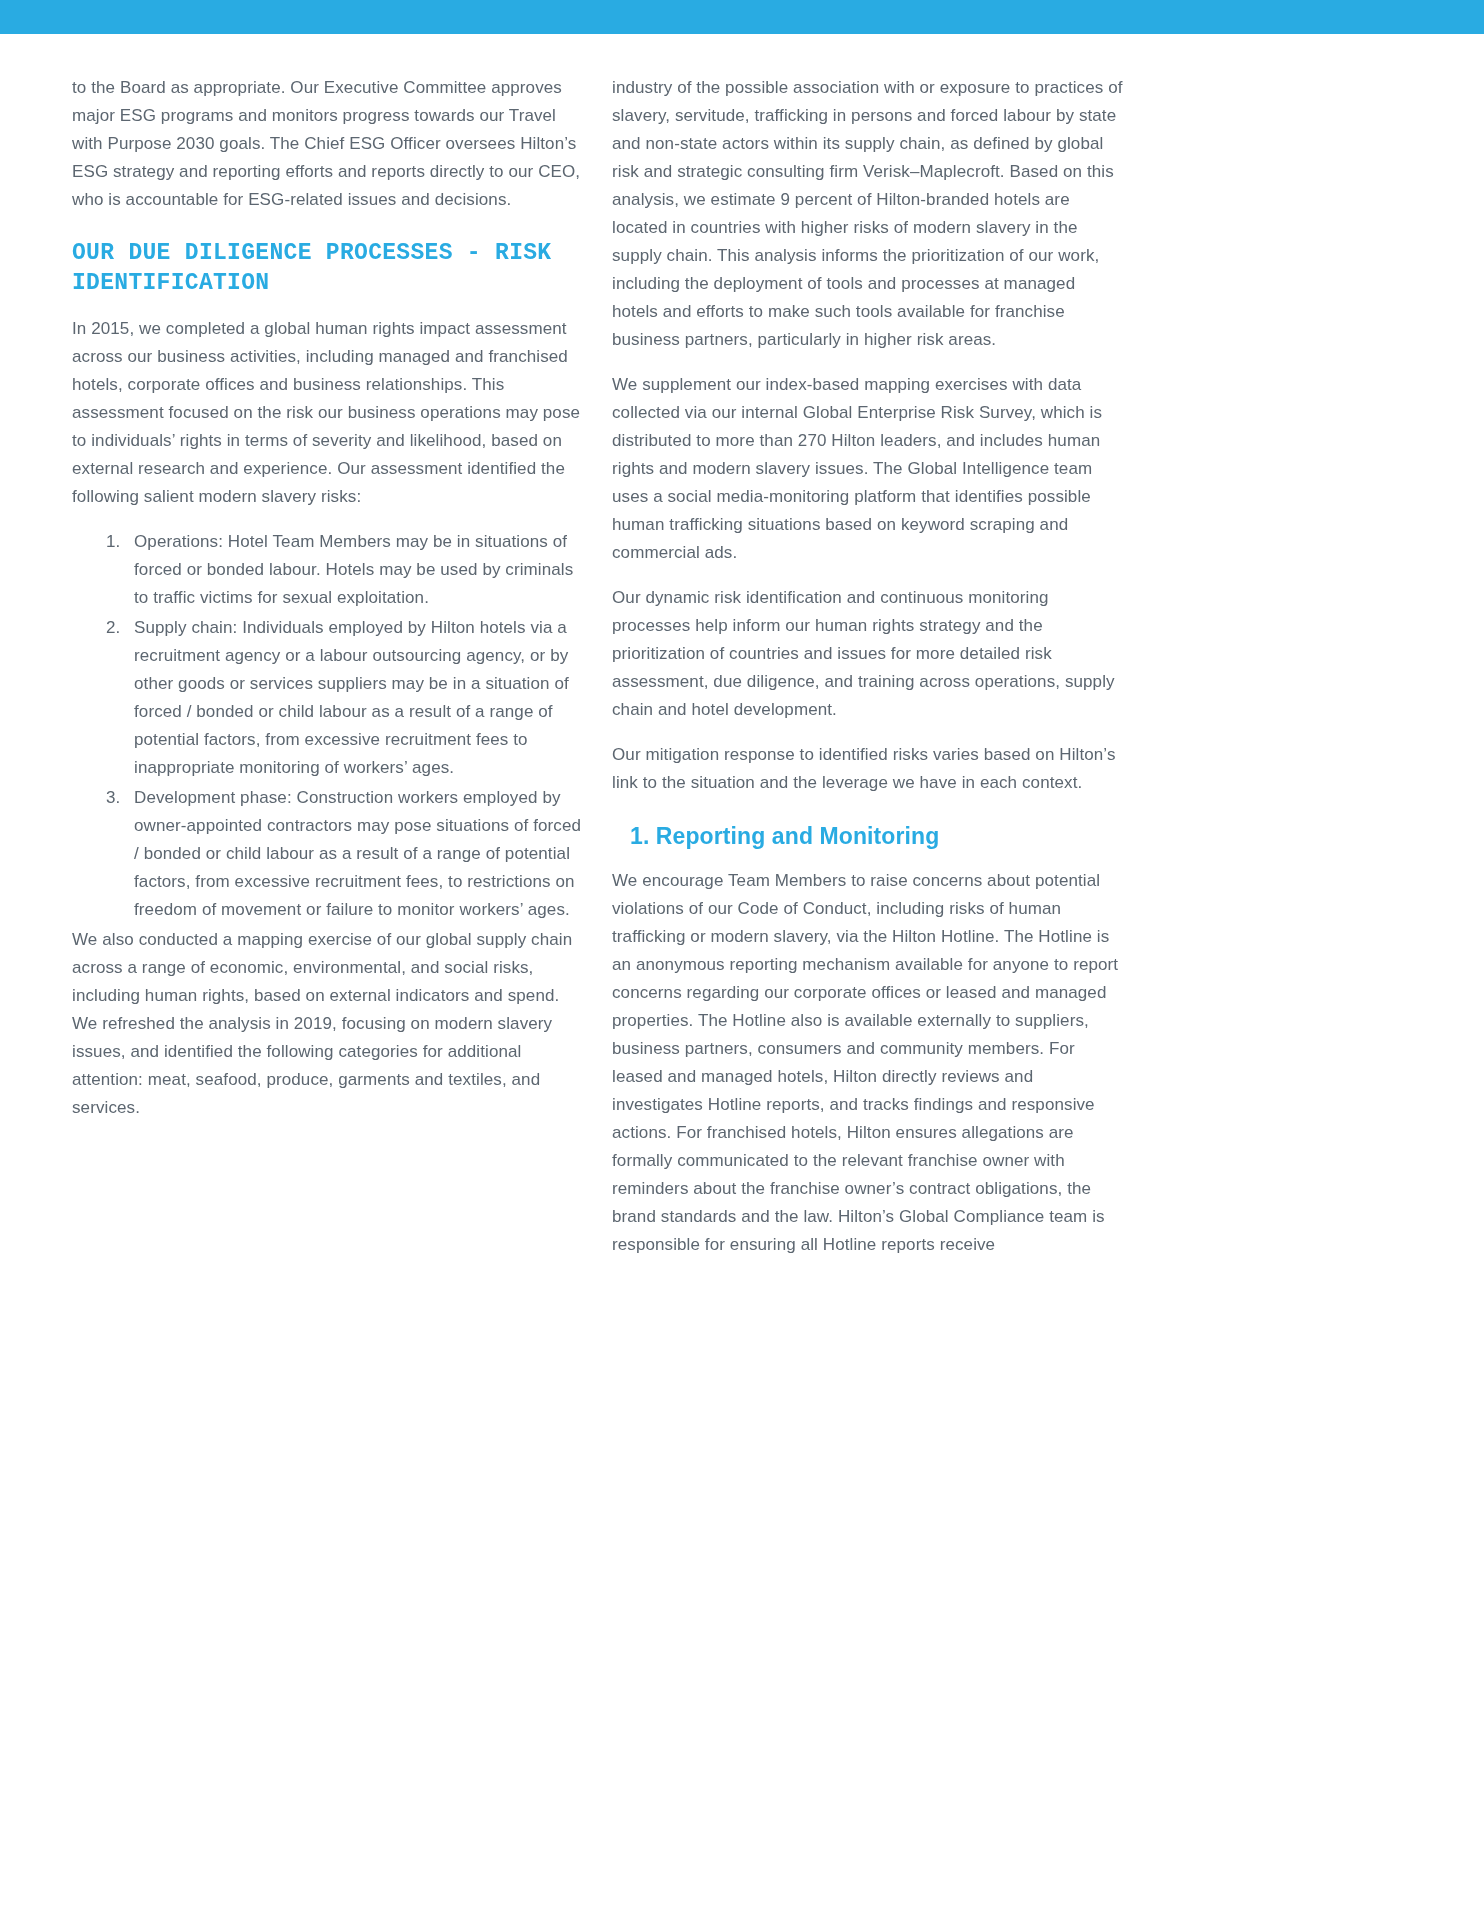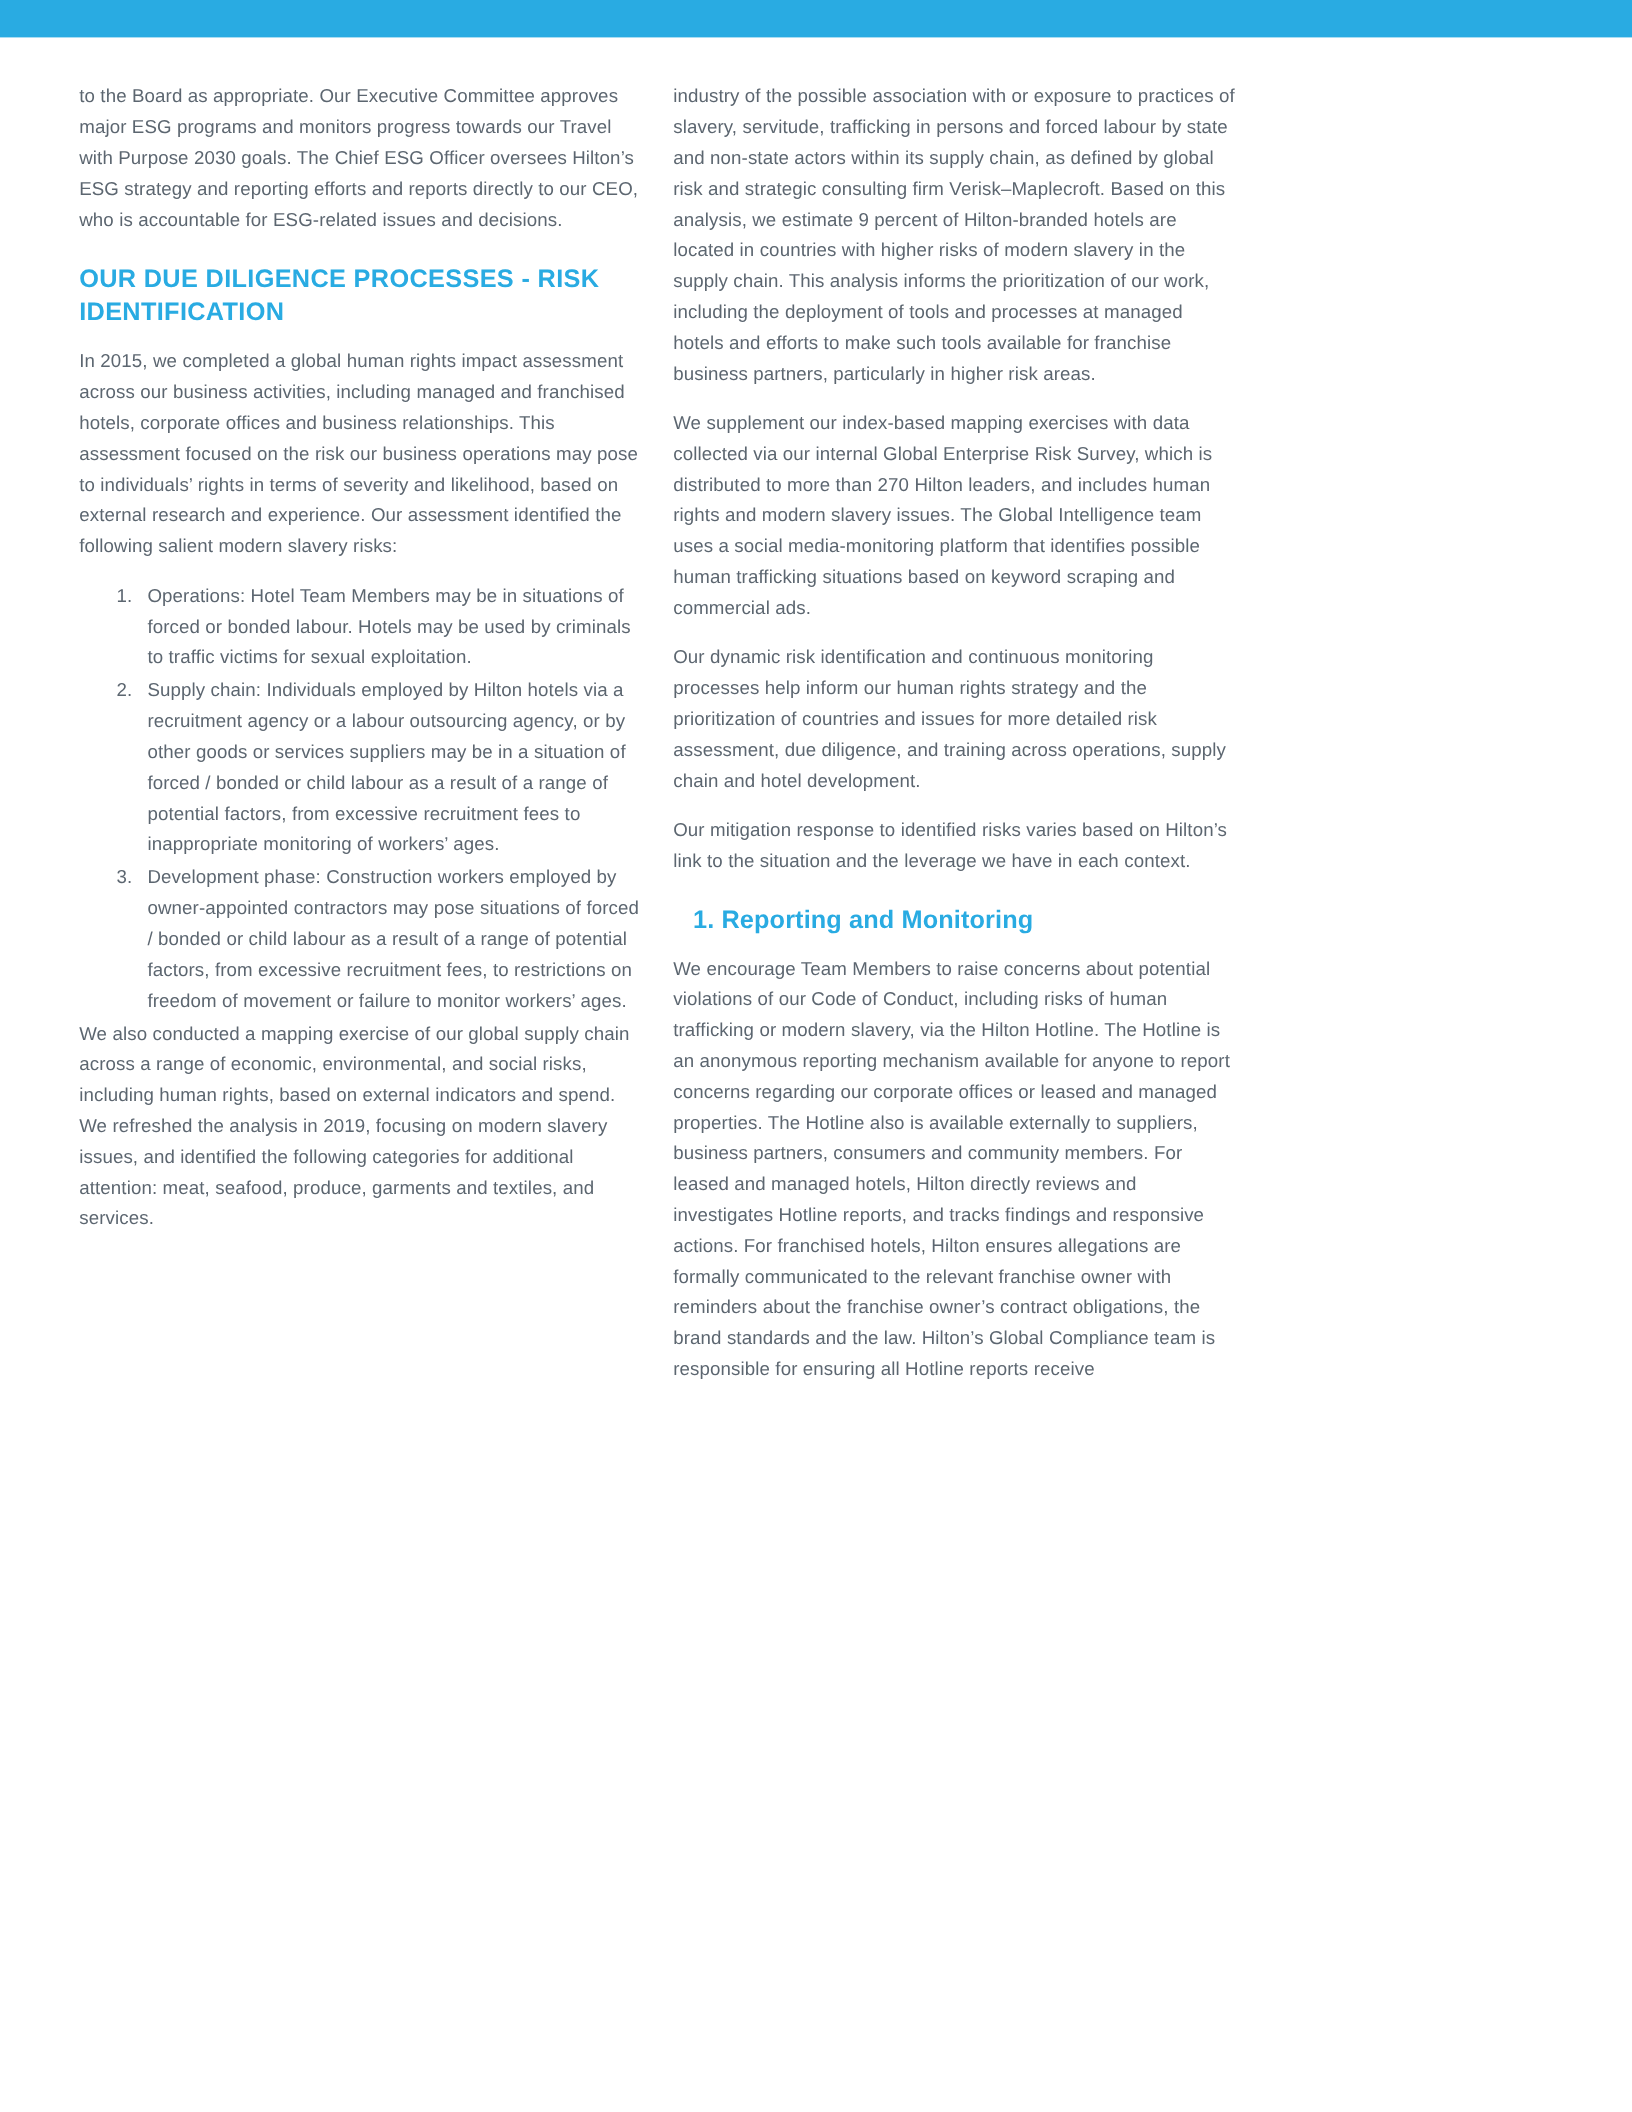--- a/index.html
+++ b/index.html
@@ -37,20 +37,21 @@
   h2.section-heading {
     color: #29abe2;
     font-size: 23px;
     line-height: 30px;
     font-weight: bold;
     letter-spacing: 0.3px;
     margin: 28px 0 17px 0;
   }
   h2.section-heading.first {
     margin-top: 24px;
+    font-family: Liberation Mono, monospace;
   }
   ol.risk-list {
     margin: 0 0 0 0;
     padding: 0 0 0 34px;
     counter-reset: riskitem;
     list-style: none;
   }
   ol.risk-list li {
     counter-increment: riskitem;
     position: relative;

